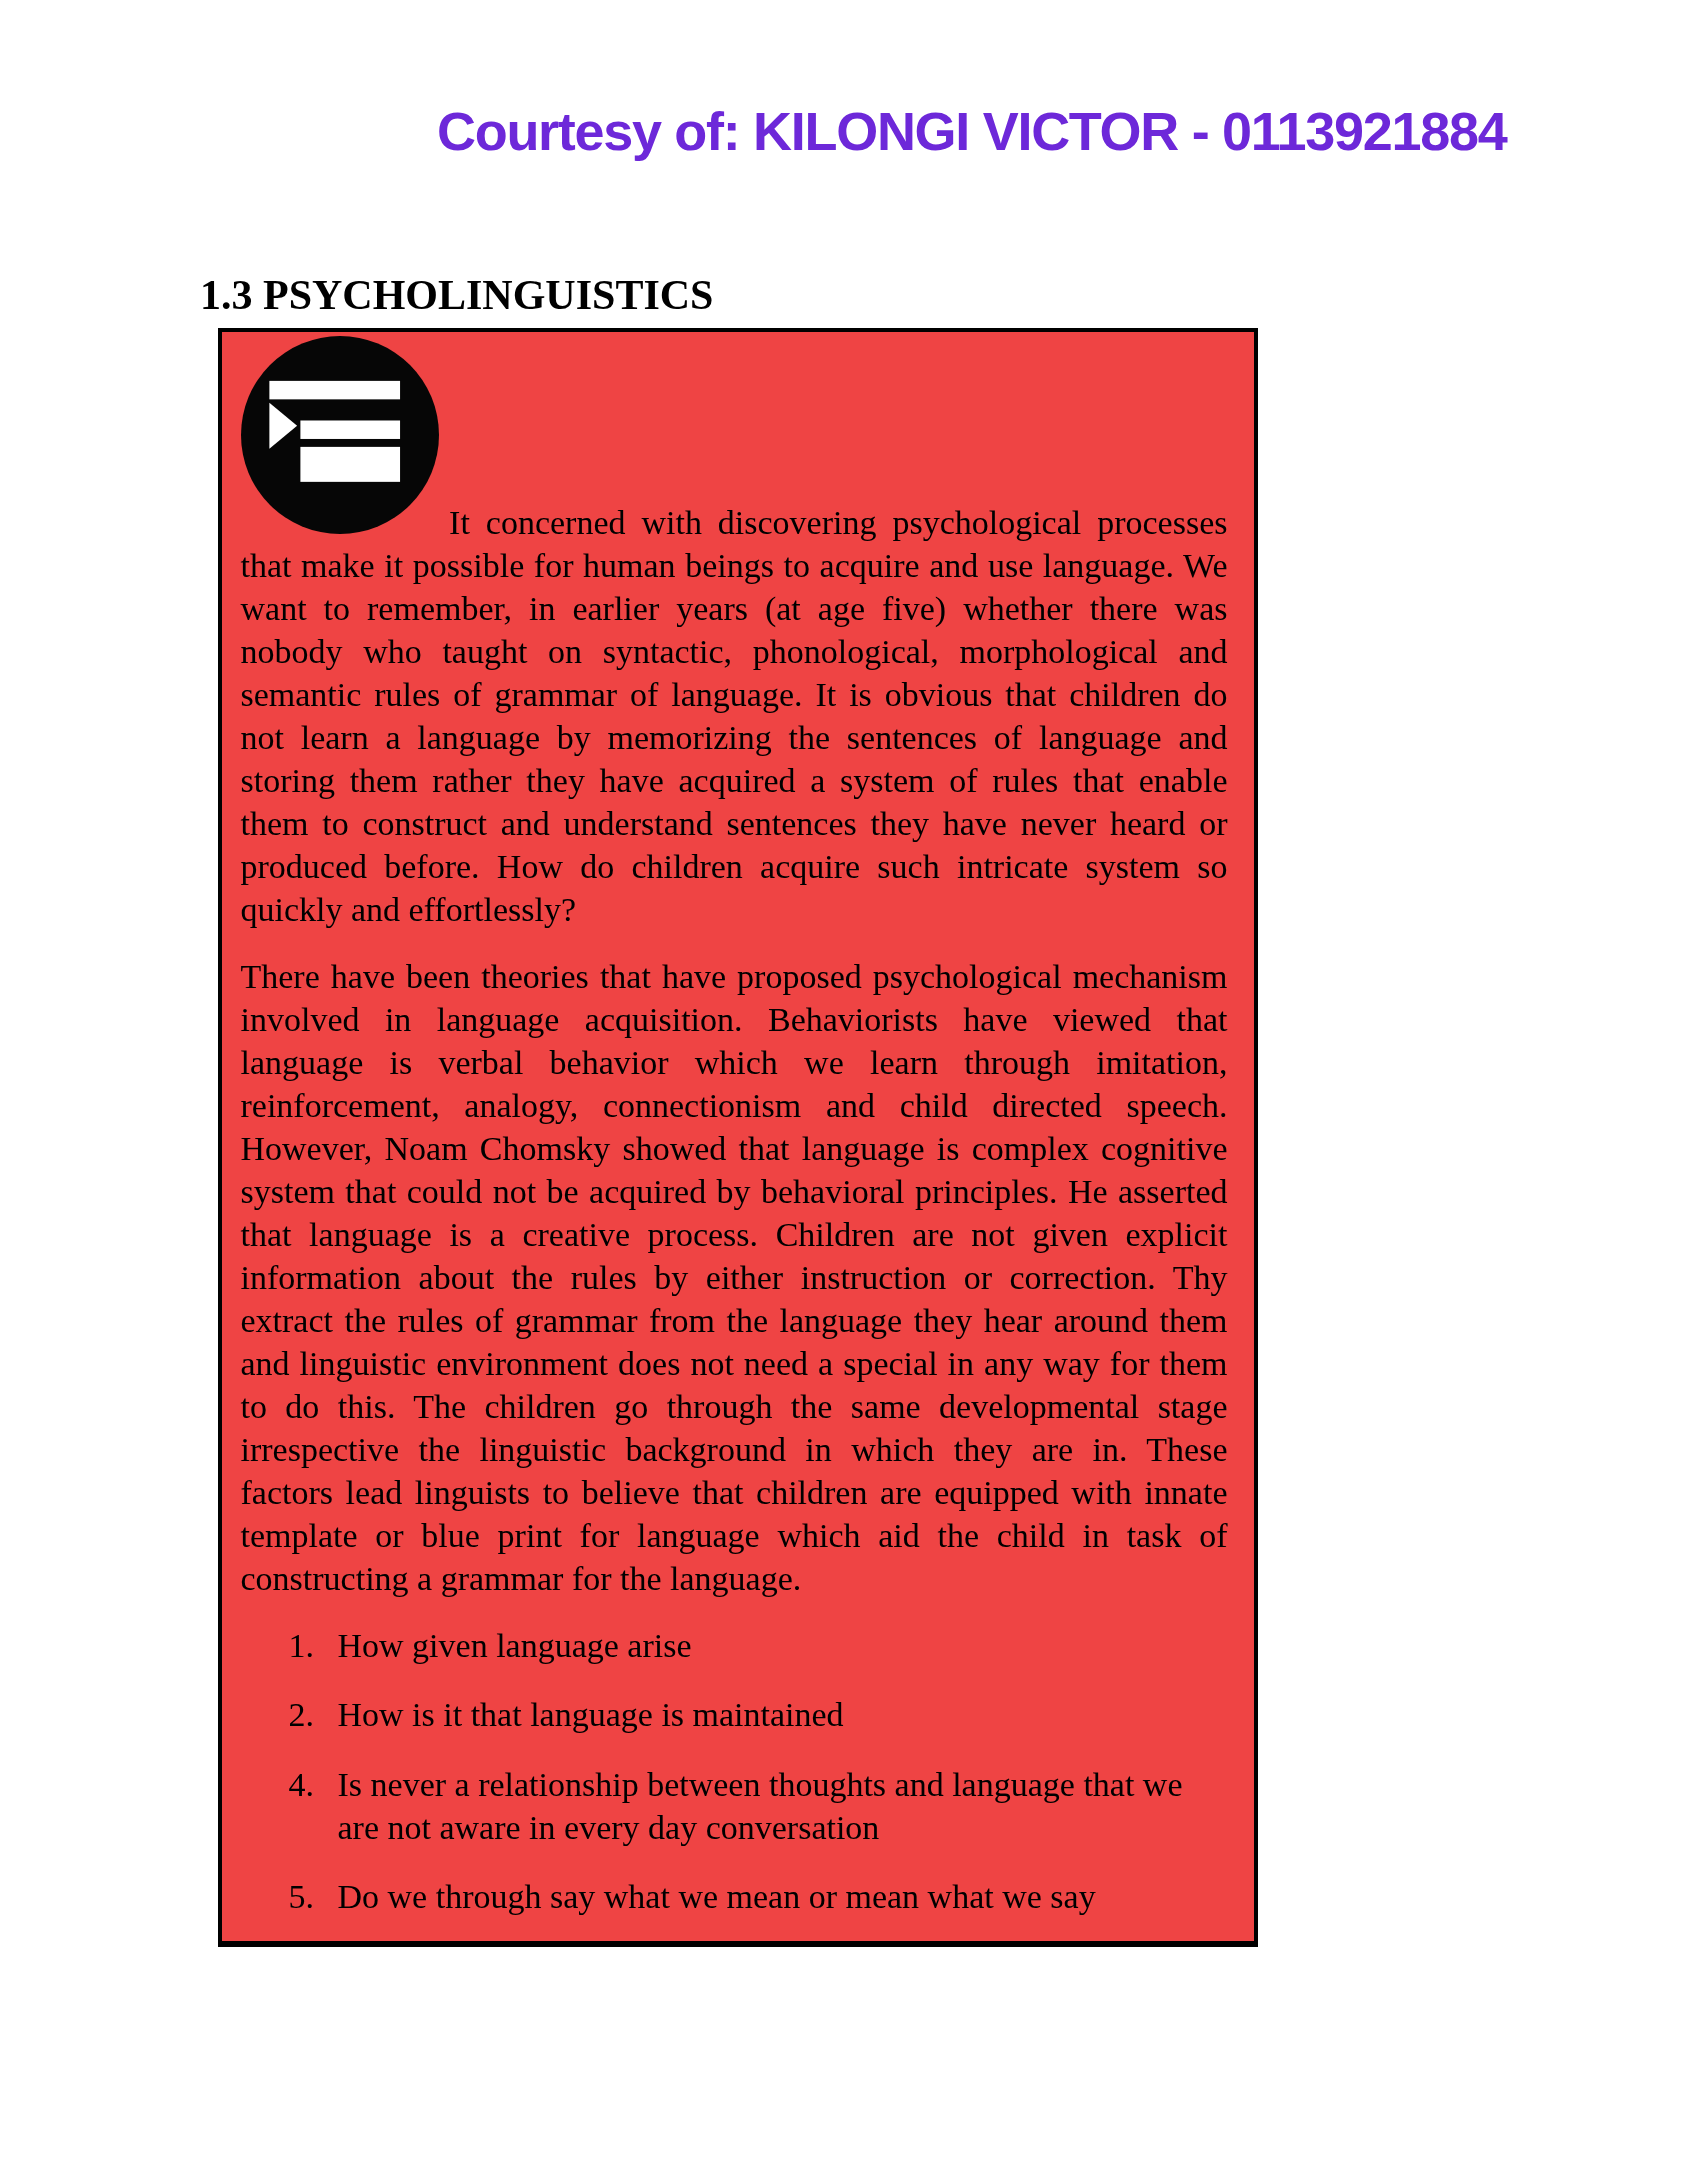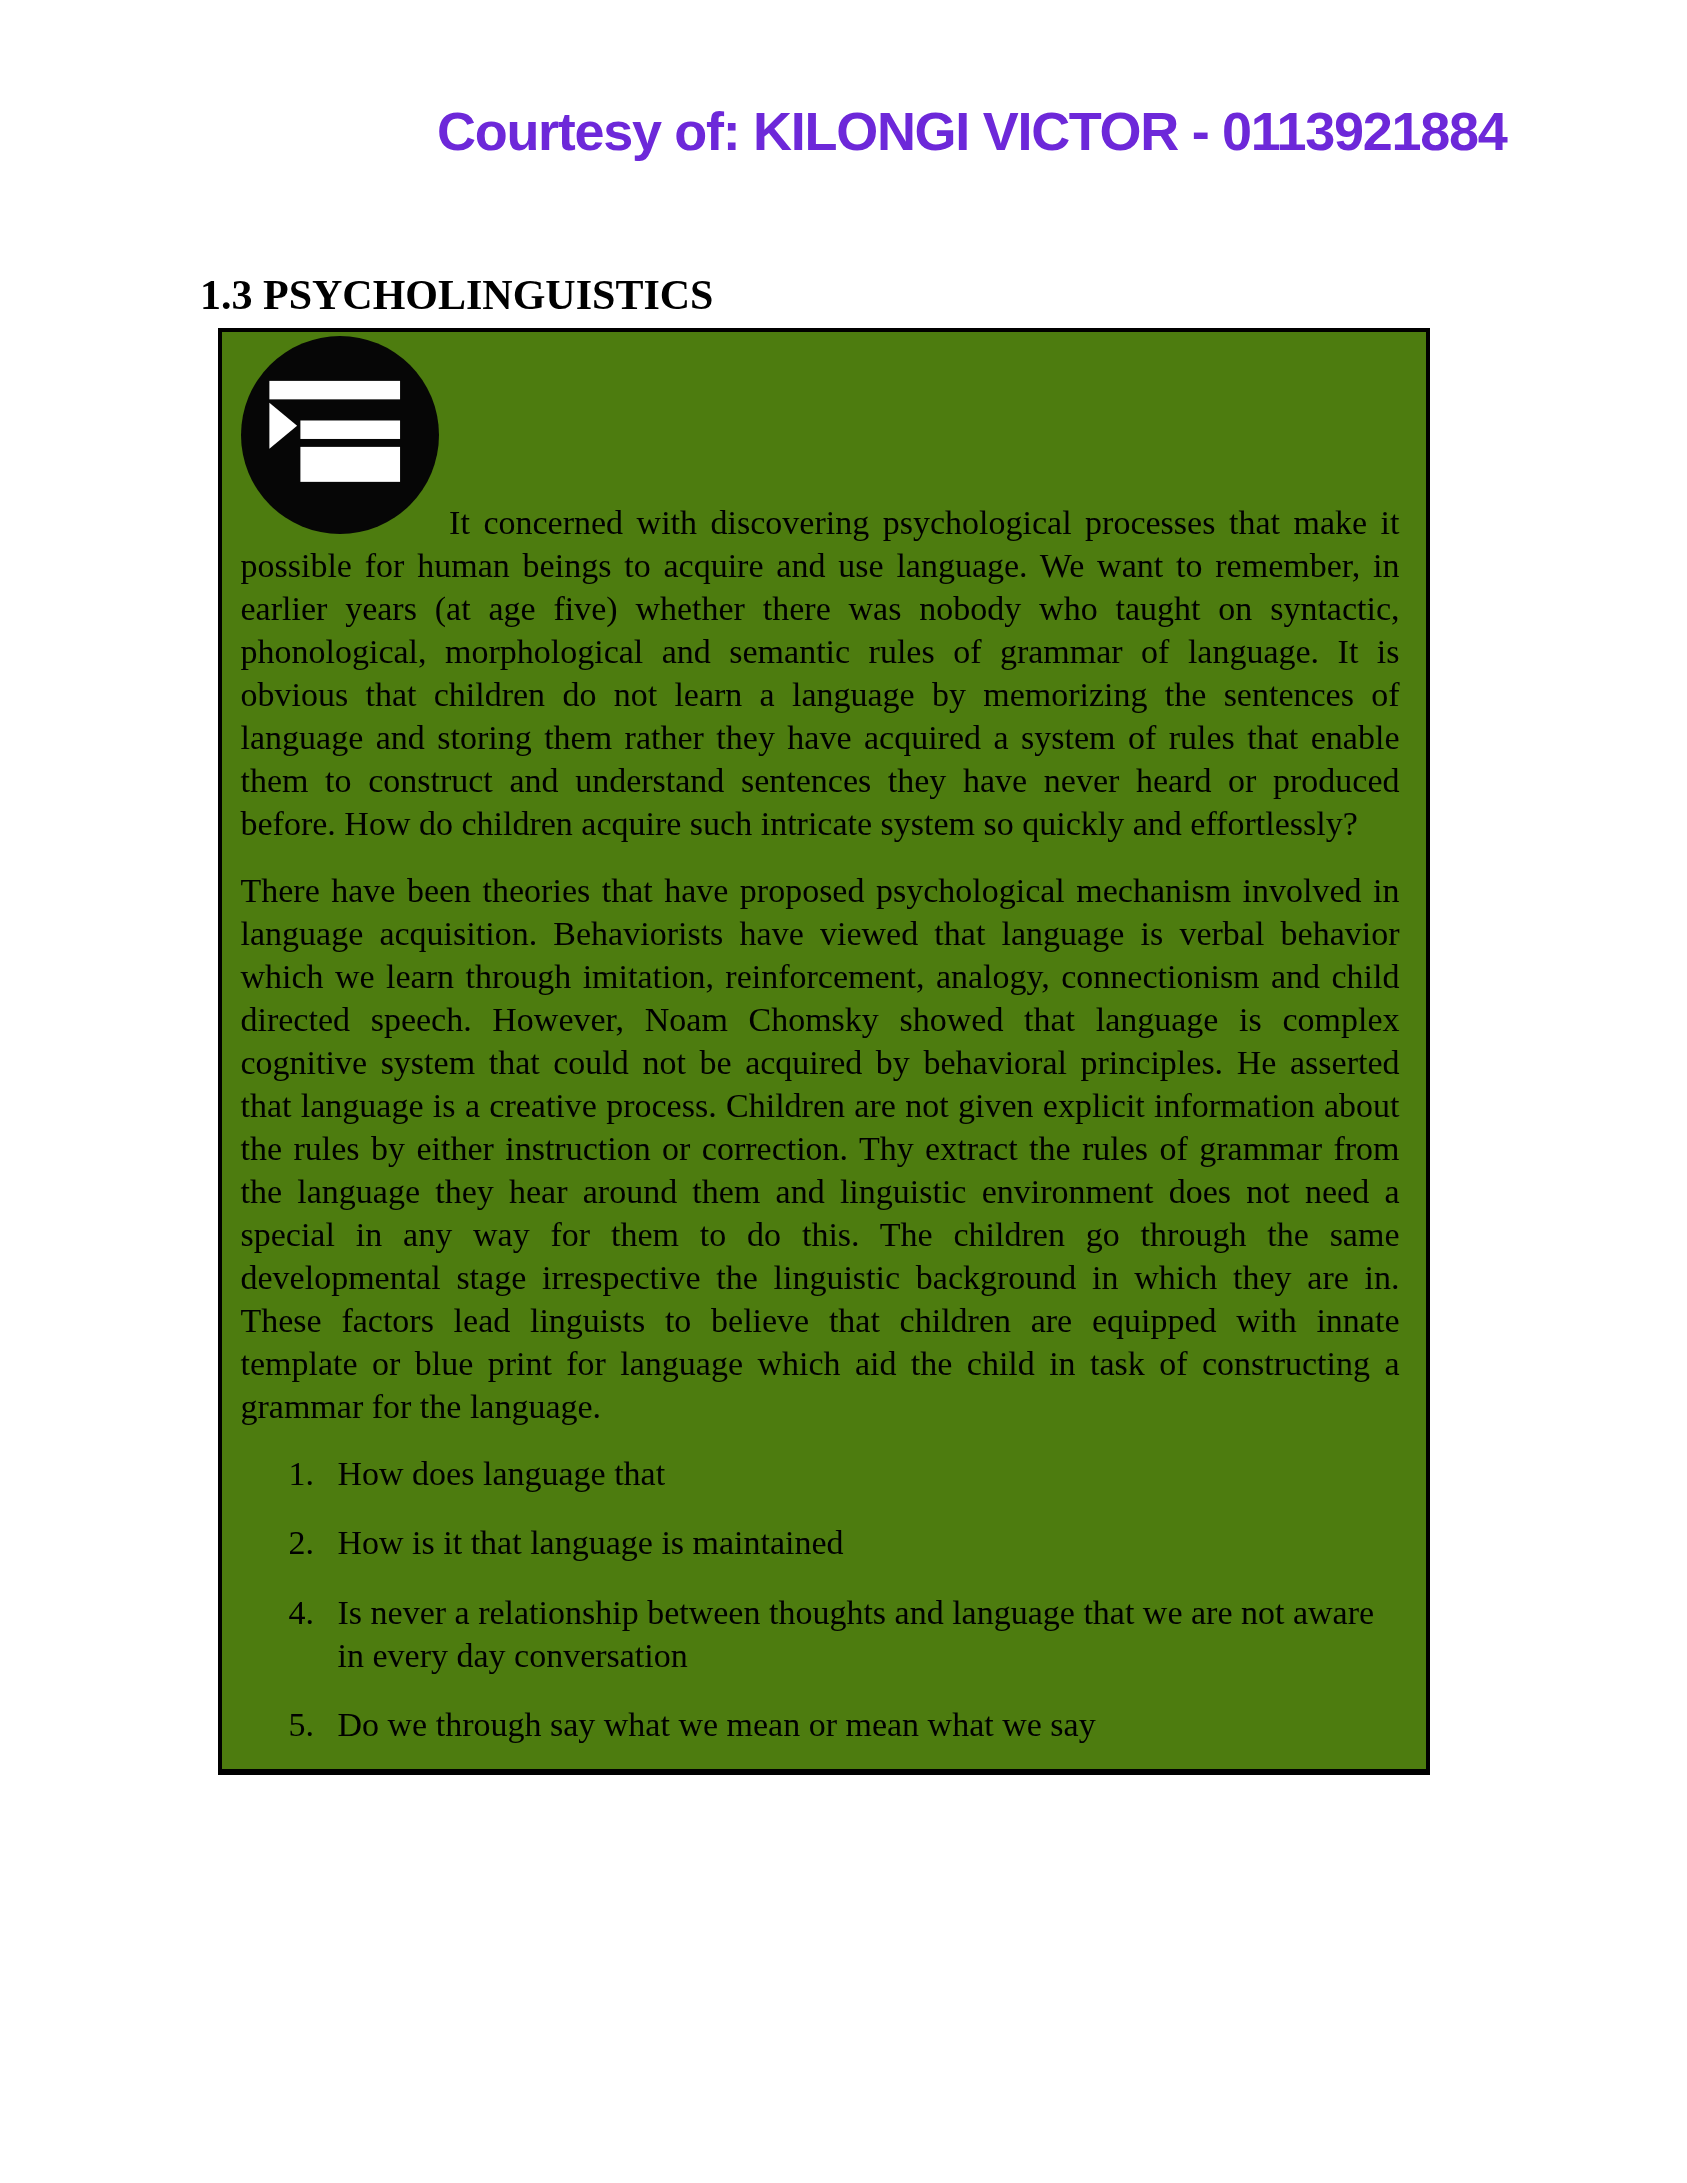--- a/index.html
+++ b/index.html
@@ -29,25 +29,25 @@
     font-family: "Liberation Serif", "DejaVu Serif", serif;
     font-weight: bold;
     font-size: 42px;
     line-height: 1.0;
     letter-spacing: 0px;
   }
 
   .content-box {
     box-sizing: border-box;
     margin: 10.6px 0 0 218px;
-    width: 1212px;
+    width: 1040px;
     border: 4px solid #000000;
     border-bottom-width: 6.6px;
     padding: 4px 26.5px 22.5px 18.5px;
-    background: #4d7c0f;
+    background: #ef4444;
   }
 
   .para {
     font-size: 34px;
     line-height: 43px;
     text-align: justify;
     margin: 0 0 24px 0;
   }
 
   .icon-holder {
@@ -103,21 +103,21 @@
           <polygon points="43,101 85,136 43,171" fill="#ffffff"></polygon>
           <rect x="90" y="128" width="151" height="28" fill="#ffffff"></rect>
           <rect x="90" y="168" width="151" height="53" fill="#ffffff"></rect>
         </svg></span><span>It concerned with discovering psychological processes that make it possible for human beings to acquire and use language.  We want to remember, in earlier years (at age five) whether there was nobody who taught on syntactic, phonological, morphological and semantic rules of grammar of language. It is obvious that children do not learn a language by memorizing the sentences of language and storing them rather they have acquired a system of rules that enable them to construct and understand sentences they have never heard or produced before. How do children acquire such intricate system so quickly and effortlessly?</span>
     </p>
 
     <p class="para">There have been theories that have proposed psychological mechanism involved in language acquisition. Behaviorists have viewed that language is verbal behavior which we learn through imitation, reinforcement, analogy, connectionism and child directed speech. However, Noam Chomsky showed that language is complex cognitive system that could not be acquired by behavioral principles. He asserted that language is a creative process. Children are not given explicit information about the rules by either instruction or correction. Thy extract the rules of grammar from the language they hear around them and linguistic environment does not need a special in any way for them to do this. The children go through the same developmental stage irrespective the linguistic background in which they are in. These factors lead linguists to believe that children are equipped with innate template or blue print for language which aid the child in task of constructing a grammar for the language.</p>
 
 
     <ol class="q-list">
-      <li><span class="q-num">1.</span><span>How does language that</span></li>
+      <li><span class="q-num">1.</span><span>How given language arise</span></li>
       <li><span class="q-num">2.</span><span>How is it that language is maintained</span></li>
       <li><span class="q-num">4.</span><span>Is never a relationship between thoughts and language that we are not aware in every day conversation</span></li>
       <li><span class="q-num">5.</span><span>Do we through say what we mean or mean what we say</span></li>
     </ol>
 
   </div>
 
 </div>
 
 

